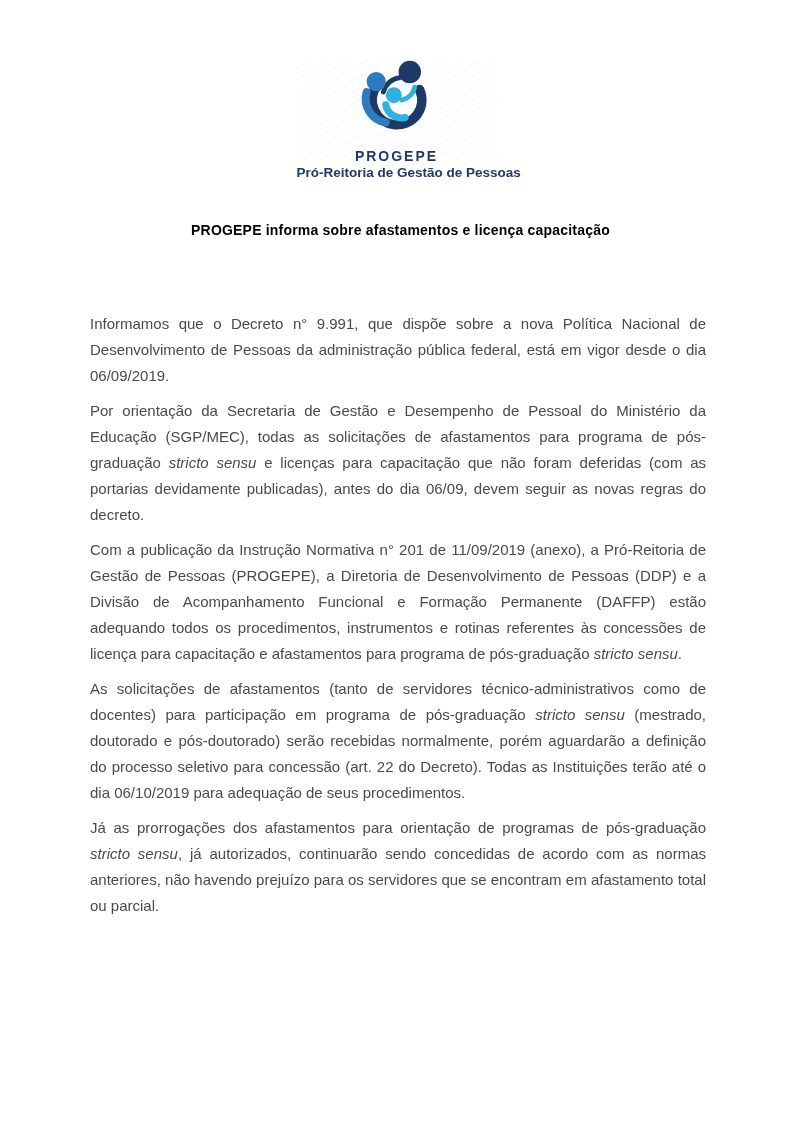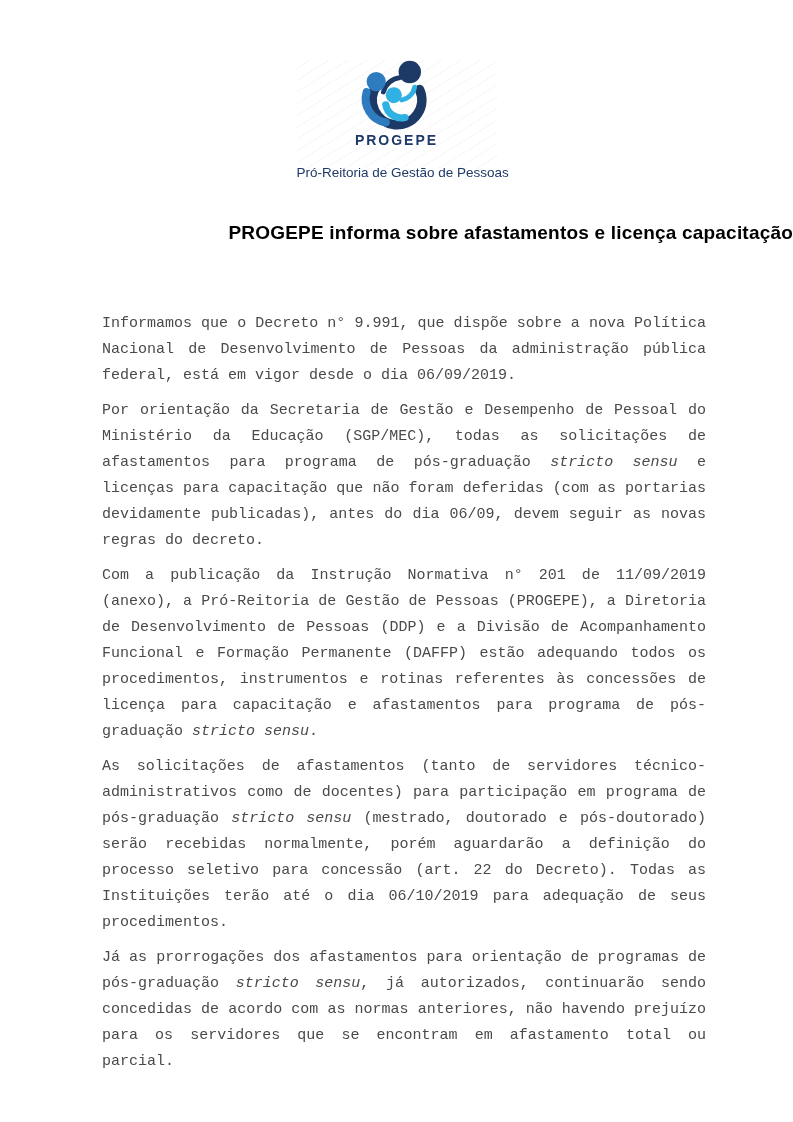--- a/index.html
+++ b/index.html
@@ -42,57 +42,57 @@
   }
   .logo-mark {
     display: block;
     margin: 0 auto;
     width: 84px;
     height: 72px;
     position: relative;
   }
   .logo-acronym {
     position: relative;
-    margin-top: 0;
+    margin-top: 16px;
     font-size: 14px;
     font-weight: bold;
     letter-spacing: 2px;
     color: var(--logo-text);
   }
   .logo-subtitle {
     position: relative;
-    margin-top: 17px;
+    margin-top: 1px;
     font-size: 13.5px;
-    font-weight: normal;
+    font-weight: bold;
     color: var(--logo-text);
     white-space: nowrap;
   }
   .doc-title {
     position: absolute;
     top: 222px;
     left: 8px;
     right: 0;
     margin: 0;
-    text-align: right;
-    font-size: 19px;
+    text-align: center;
+    font-size: 14px;
     letter-spacing: 0.2px;
     font-weight: bold;
     color: var(--title-text);
   }
   .doc-body {
     position: absolute;
     top: 311px;
     left: 90px;
     width: 616px;
     font-size: 15px;
     line-height: 26px;
     color: var(--body-text);
     text-align: justify;
   }
-  .doc-body p { margin: 0 0 9px 12px; font-family: Liberation Mono, monospace; }
+  .doc-body p { margin: 0 0 9px 0; }
   .doc-body em { font-style: italic; }
 </style>
 </head>
 <body>
 
 <div class="page">
 
   <header class="logo-box">
     <div class="logo-watermark"></div>
     <svg class="logo-mark" viewBox="0 0 100 90" aria-hidden="true">

